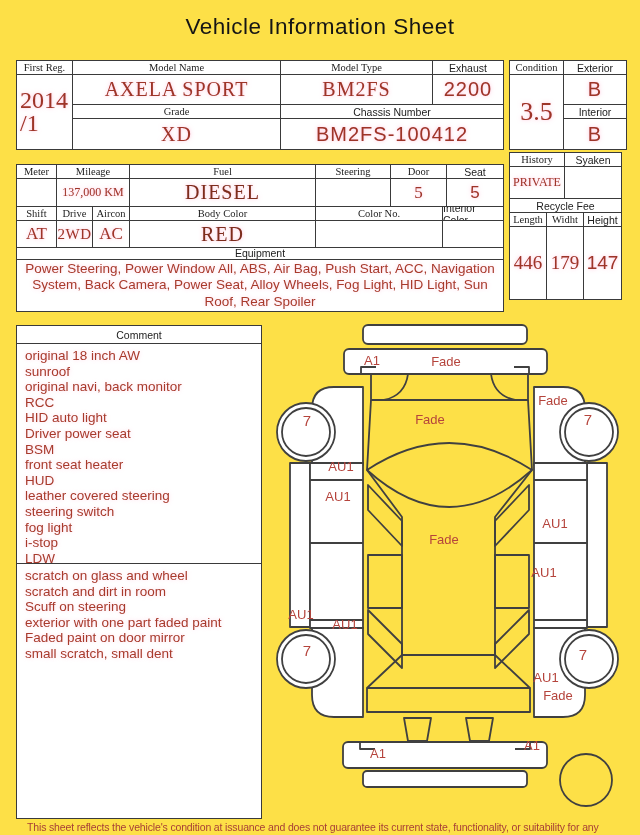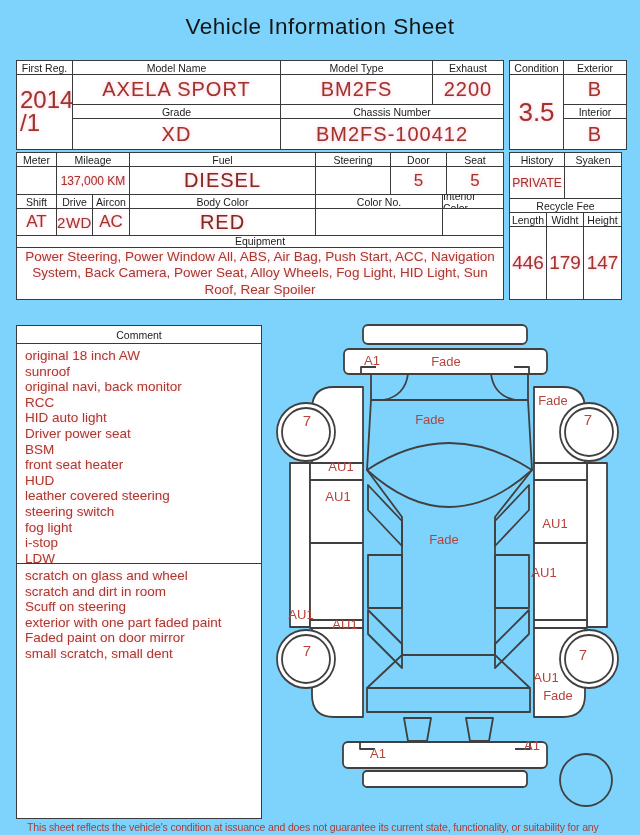--- a/index.html
+++ b/index.html
@@ -1,24 +1,24 @@
 <!DOCTYPE html>
 <html><head>
 <meta charset="utf-8">
 <style>
   html,body{margin:0;padding:0;background:#fff;}
-  .sheet{position:relative;width:640px;height:835px;background:#7dd3fc;
+  .sheet{position:relative;width:640px;height:835px;background:#fde047;
          font-family:"Liberation Sans",sans-serif;color:#1c1c1c;overflow:hidden;}
   .title{position:absolute;left:0;top:14px;width:640px;text-align:center;
          font-size:22.5px;letter-spacing:.5px;color:#151515;}
   .box{position:absolute;border:1.5px solid #3a3a3a;box-sizing:border-box;background:#fff;}
   .grid{display:grid;box-sizing:border-box;}
   .cell{display:flex;align-items:center;justify-content:center;box-sizing:border-box;overflow:hidden;}
   .hdr{font-size:10.5px;color:#1c1c1c;}
-  .br{border-right:1px solid #3a3a3a;}
+  .br{border-right:1px solid #3a3a3a;font-family:Liberation Serif, serif;}
   .bb{border-bottom:1px solid #3a3a3a;}
   .bt{border-top:1px solid #3a3a3a;}
   .red{color:#9d3528;text-shadow:0 0 4px rgba(255,150,190,.55),0 0 1px rgba(255,170,200,.5);}
   .dark{color:#7c2d1c;}
   .v20{font-size:20px;letter-spacing:1px;}
   .v24{font-size:24px;}
   .v26{font-size:26px;}
   .v21{font-size:21px;}
   .v19{font-size:19px;}
   .v17{font-size:17px;}
@@ -71,21 +71,21 @@
 
   <div class="box grid" style="left:509px;top:60px;width:118px;height:90px;grid-template-columns:54px 1fr;grid-template-rows:14px 30px 14px 1fr;">
     <div class="cell hdr br bb" style="grid-area:1/1">Condition</div>
     <div class="cell hdr bb" style="grid-area:1/2">Exterior</div>
     <div class="cell br red v26" style="grid-area:2/1/5/2">3.5</div>
     <div class="cell bb red v20" style="grid-area:2/2">B</div>
     <div class="cell hdr bb" style="grid-area:3/2">Interior</div>
     <div class="cell red v20" style="grid-area:4/2">B</div>
   </div>
 
-  <div class="box" style="left:16px;top:152px;width:488px;height:148px;display:flex;flex-direction:column;">
+  <div class="box" style="left:16px;top:164px;width:488px;height:148px;display:flex;flex-direction:column;">
     <div class="grid" style="grid-template-columns:40px 73px 186px 75px 56px 1fr;grid-template-rows:14px 1fr;height:46px;">
       <div class="cell hdr br bb">Meter</div>
       <div class="cell hdr br bb">Mileage</div>
       <div class="cell hdr br bb">Fuel</div>
       <div class="cell hdr br bb">Steering</div>
       <div class="cell hdr br bb">Door</div>
       <div class="cell hdr bb">Seat</div>
       <div class="cell br"></div>
       <div class="cell br red v12">137,000 KM</div>
       <div class="cell br red dark v20">DIESEL</div>

